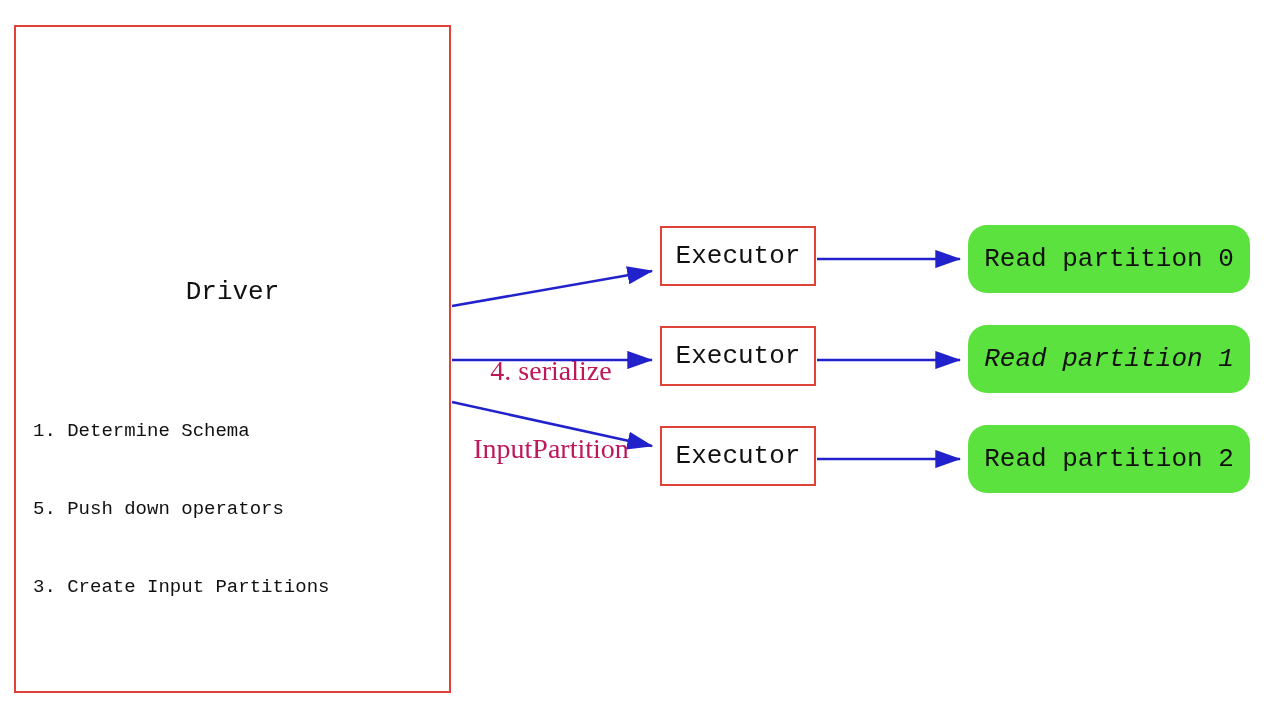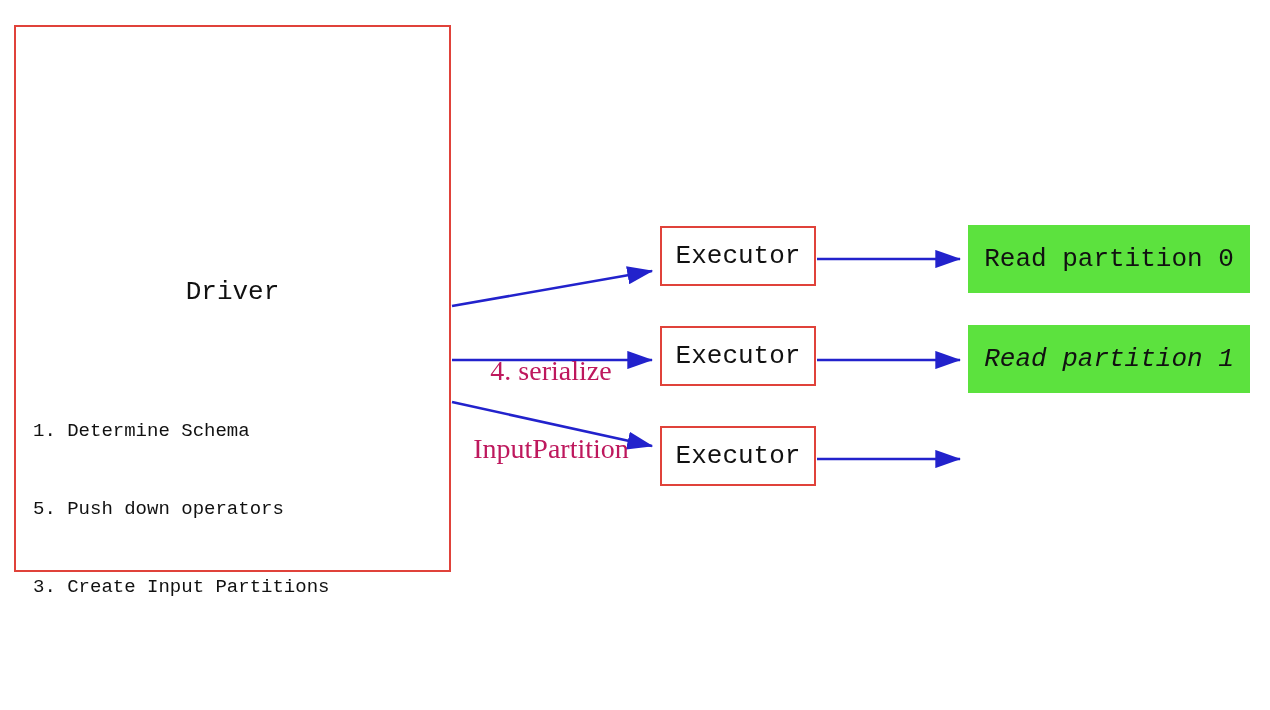--- a/index.html
+++ b/index.html
@@ -16,21 +16,21 @@
     background:var(--c-bg);
     overflow:hidden;
     font-family:"Liberation Mono", monospace;
     color:var(--c-text);
   }
   .arrows{position:absolute;left:0;top:0;width:1270px;height:710px;}
   .arrow-line{stroke:var(--c-arrow);stroke-width:2.6;fill:none;}
   .arrow-head{fill:var(--c-arrow);}
 
   .driver-box{
-    position:absolute;left:14px;top:25px;width:437px;height:547px;
+    position:absolute;left:14px;top:25px;width:437px;height:668px;
     border:2px solid var(--c-border);
     box-sizing:border-box;
     background:var(--c-bg);
   }
   .driver-title{
     position:absolute;left:0;right:0;top:252px;
     text-align:center;
     font-size:26px;line-height:26px;
     white-space:pre;
   }
@@ -48,20 +48,21 @@
     font-size:26px;
     white-space:pre;
   }
   .exec-0{top:226px;} .exec-1{top:326px;} .exec-2{top:426px;}
   .partition-box{
     position:absolute;left:968px;width:282px;height:68px;
     background:var(--c-green);
     display:flex;align-items:center;justify-content:center;
     font-size:26px;
     white-space:pre;
+    border-radius:19px;
   }
   .part-0{top:225px;} .part-1{top:325px;font-style:italic;} .part-2{top:425px;}
   .arrow-label{
     position:absolute;top:306px;
     transform:translateX(-50%);
     text-align:center;
     font-family:"Liberation Serif", serif;
     font-size:28px;line-height:26px;
     color:#be185d;
     white-space:pre;
@@ -106,20 +107,23 @@
   <div class="executor-box exec-2">
     <span>Executor</span>
   </div>
 
   <div class="partition-box part-0">
     <span>Read partition 0</span>
   </div>
   <div class="partition-box part-1">
     <span>Read partition 1</span>
   </div>
+  <div class="partition-box part-2">
+    <span>Read partition 2</span>
+  </div>
 
   <div class="arrow-label label-serialize">
     <div>4. serialize</div>
     <div>InputPartition</div>
   </div>
 
 
 </div>
 
 </body></html>

